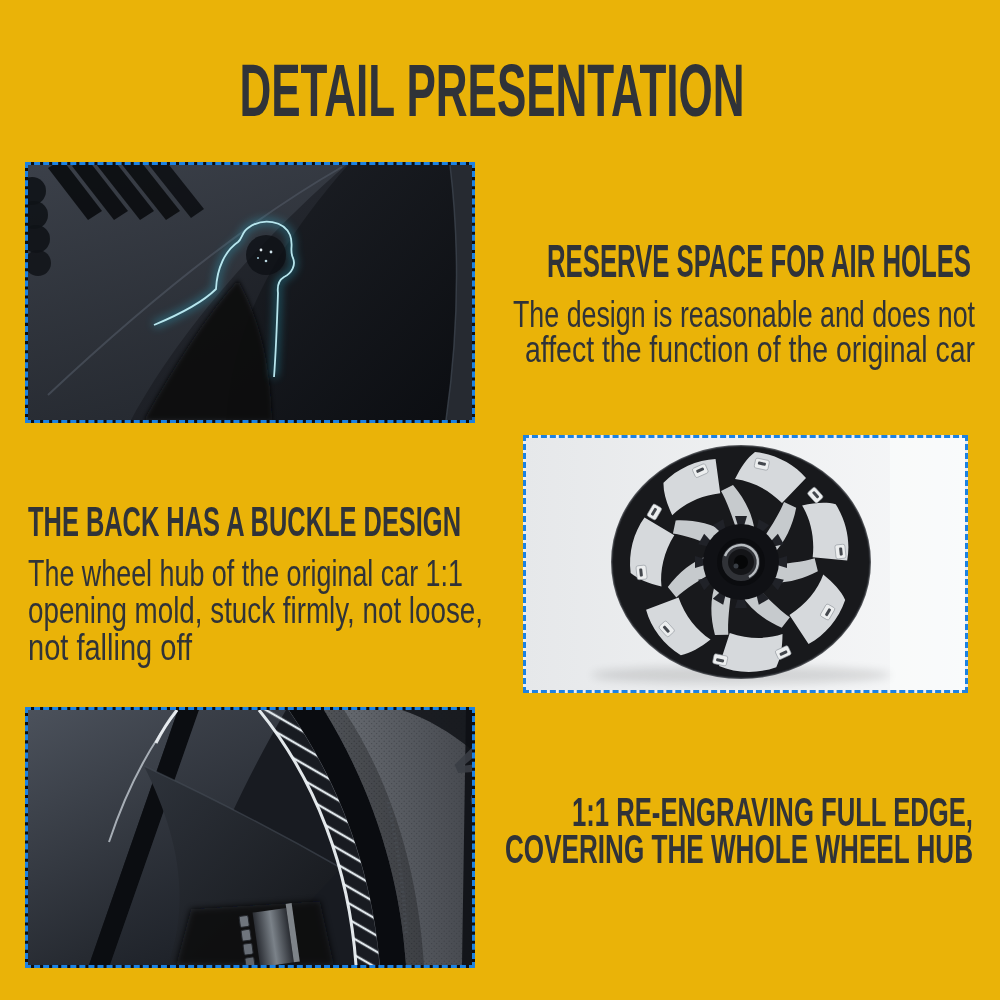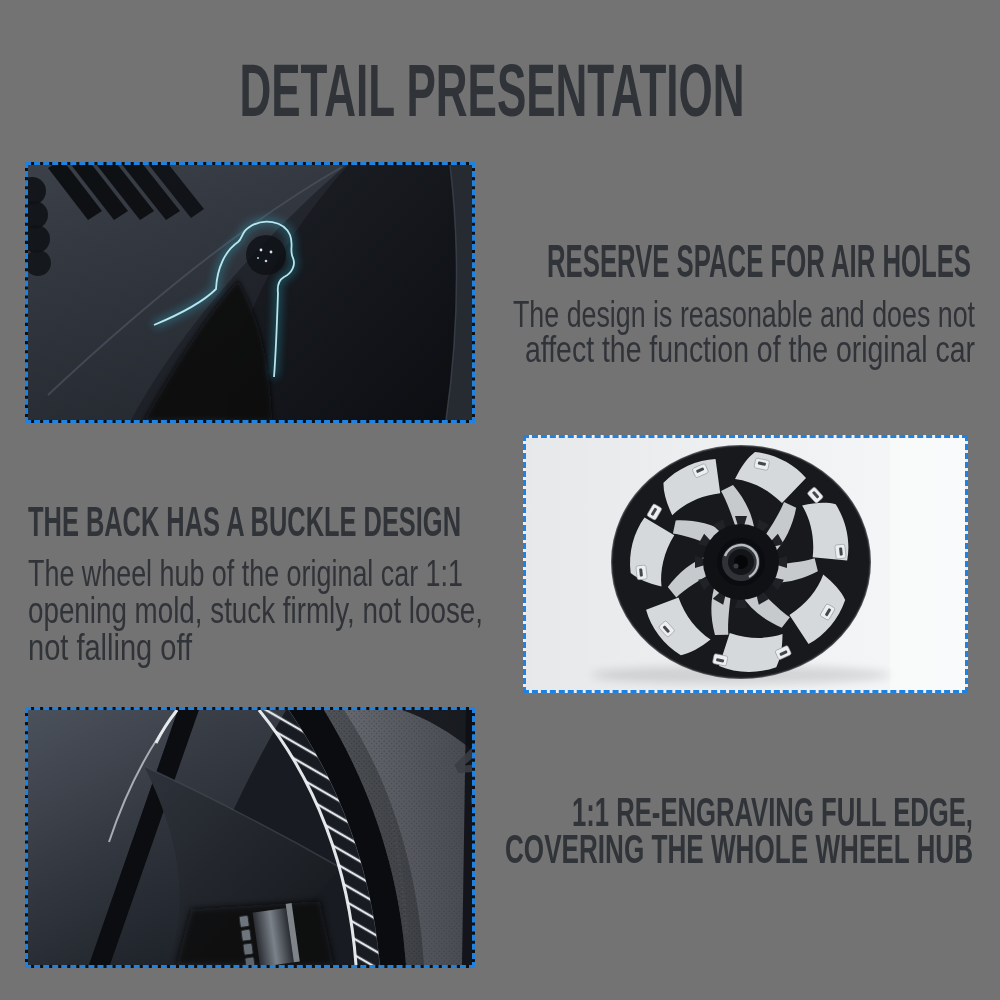--- a/index.html
+++ b/index.html
@@ -1,17 +1,17 @@
 <!DOCTYPE html>
 <html><head>
 <meta charset="utf-8">
 <style>
   html,body{margin:0;padding:0;background:#ffffff;}
   .canvas{
-    position:relative;width:1000px;height:1000px;background:#737373;
+    position:relative;width:1000px;height:1000px;background:#eab308;
     font-family:"Liberation Sans",sans-serif;overflow:hidden;
   }
   .photo{
     position:absolute;box-sizing:border-box;
     border:3px dashed #1d82e2;background:#0e1013;
   }
   .photo svg{display:block;width:100%;height:100%;}
   #photo-air-holes {left:25px;top:162px;width:450px;height:261px;}
   #photo-hubcap    {left:523px;top:435px;width:445px;height:258px;background:#eceef0;}
   #photo-wheel-edge{left:25px;top:707px;width:450px;height:261px;}

